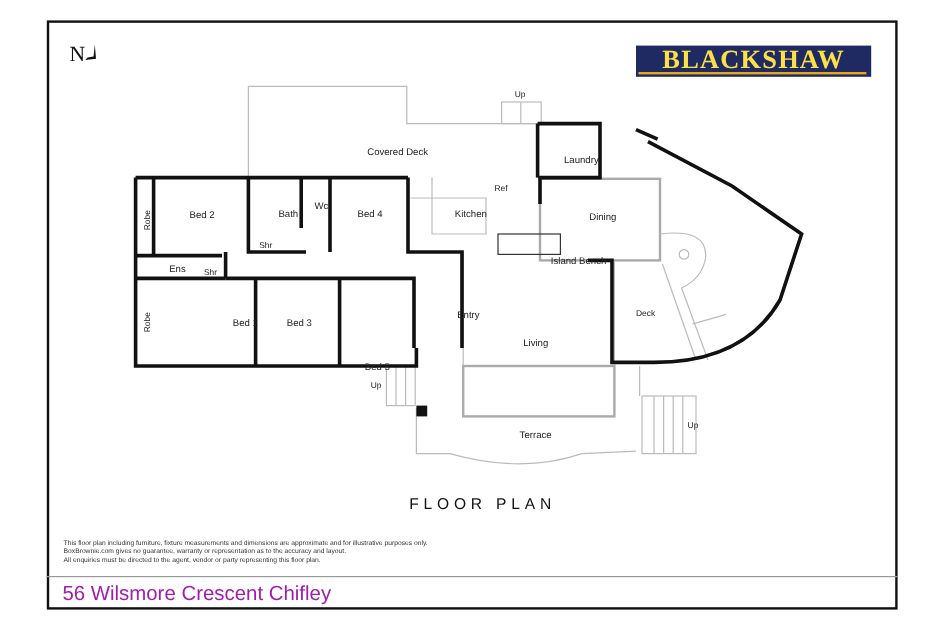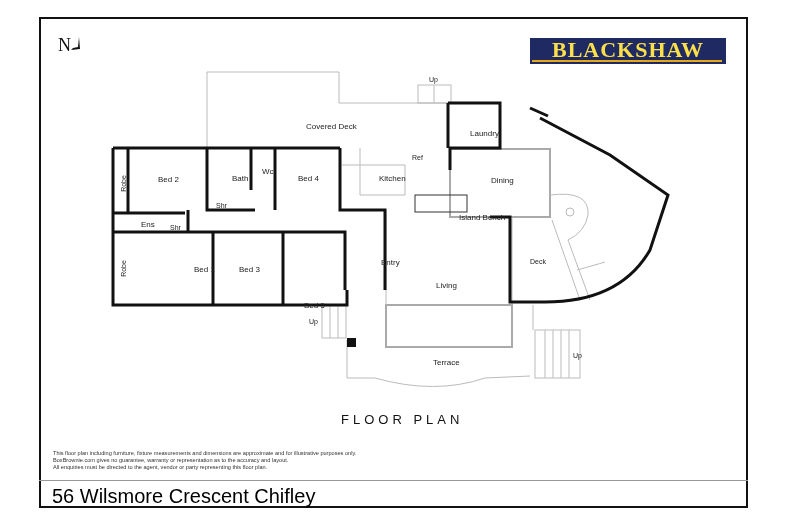--- a/index.html
+++ b/index.html
@@ -7,21 +7,21 @@
   .frame{position:absolute;left:39px;top:17px;width:709px;height:491px;border:2px solid #111;box-sizing:border-box;}
   .divider{position:absolute;left:39px;width:709px;height:1px;background:#999;top:480px;}
   .logo{position:absolute;left:530px;top:38px;width:196px;height:26px;background:#1f2a63;}
   .logo-text{position:absolute;left:0;top:0;width:100%;text-align:center;color:#fde047;font-family:"Liberation Serif",serif;font-weight:bold;font-size:22px;letter-spacing:1px;line-height:24px;}
   .logo-bar{position:absolute;left:2px;right:4px;bottom:2px;height:2px;background:#e6a817;}
   .north{position:absolute;left:58px;top:35px;font-family:"Liberation Serif",serif;font-size:18px;color:#111;}
   .plan{position:absolute;left:0;top:0;}
   .lbl{position:absolute;font-size:8px;color:#222;white-space:nowrap;}
   .title{position:absolute;left:341px;top:412px;font-size:13px;letter-spacing:4px;color:#111;}
   .disclaimer{position:absolute;left:53px;top:450px;font-size:5.6px;line-height:7px;color:#333;}
-  .address{position:absolute;left:52px;top:485px;font-size:20px;color:#000000;}
+  .address{position:absolute;left:52px;top:485px;font-size:17px;color:#a21caf;}
 </style>
 </head>
 <body>
 
 <div class="frame"></div>
 <div class="divider"></div>
 
 <div class="north">
   <span>N</span><svg width="12" height="18" style="vertical-align:-2px">
       <path d="M8 2 L9 14 L0 15 L2 13 L7 12 Z" fill="#111"></path>

